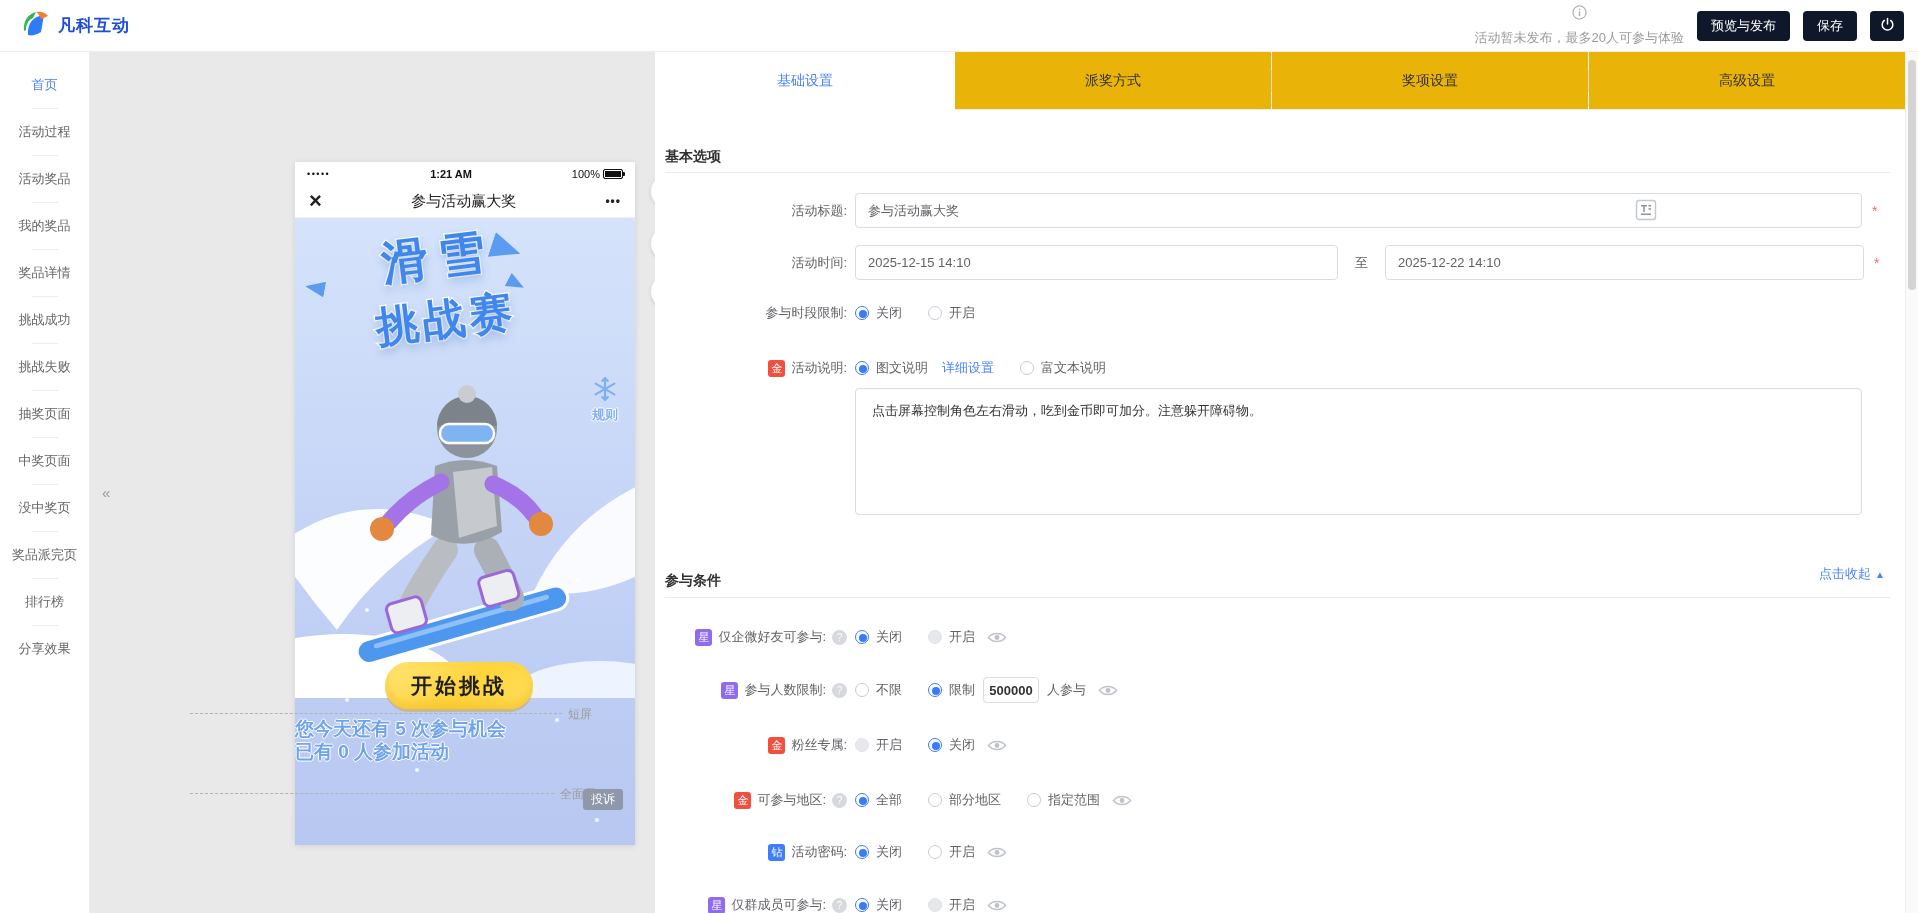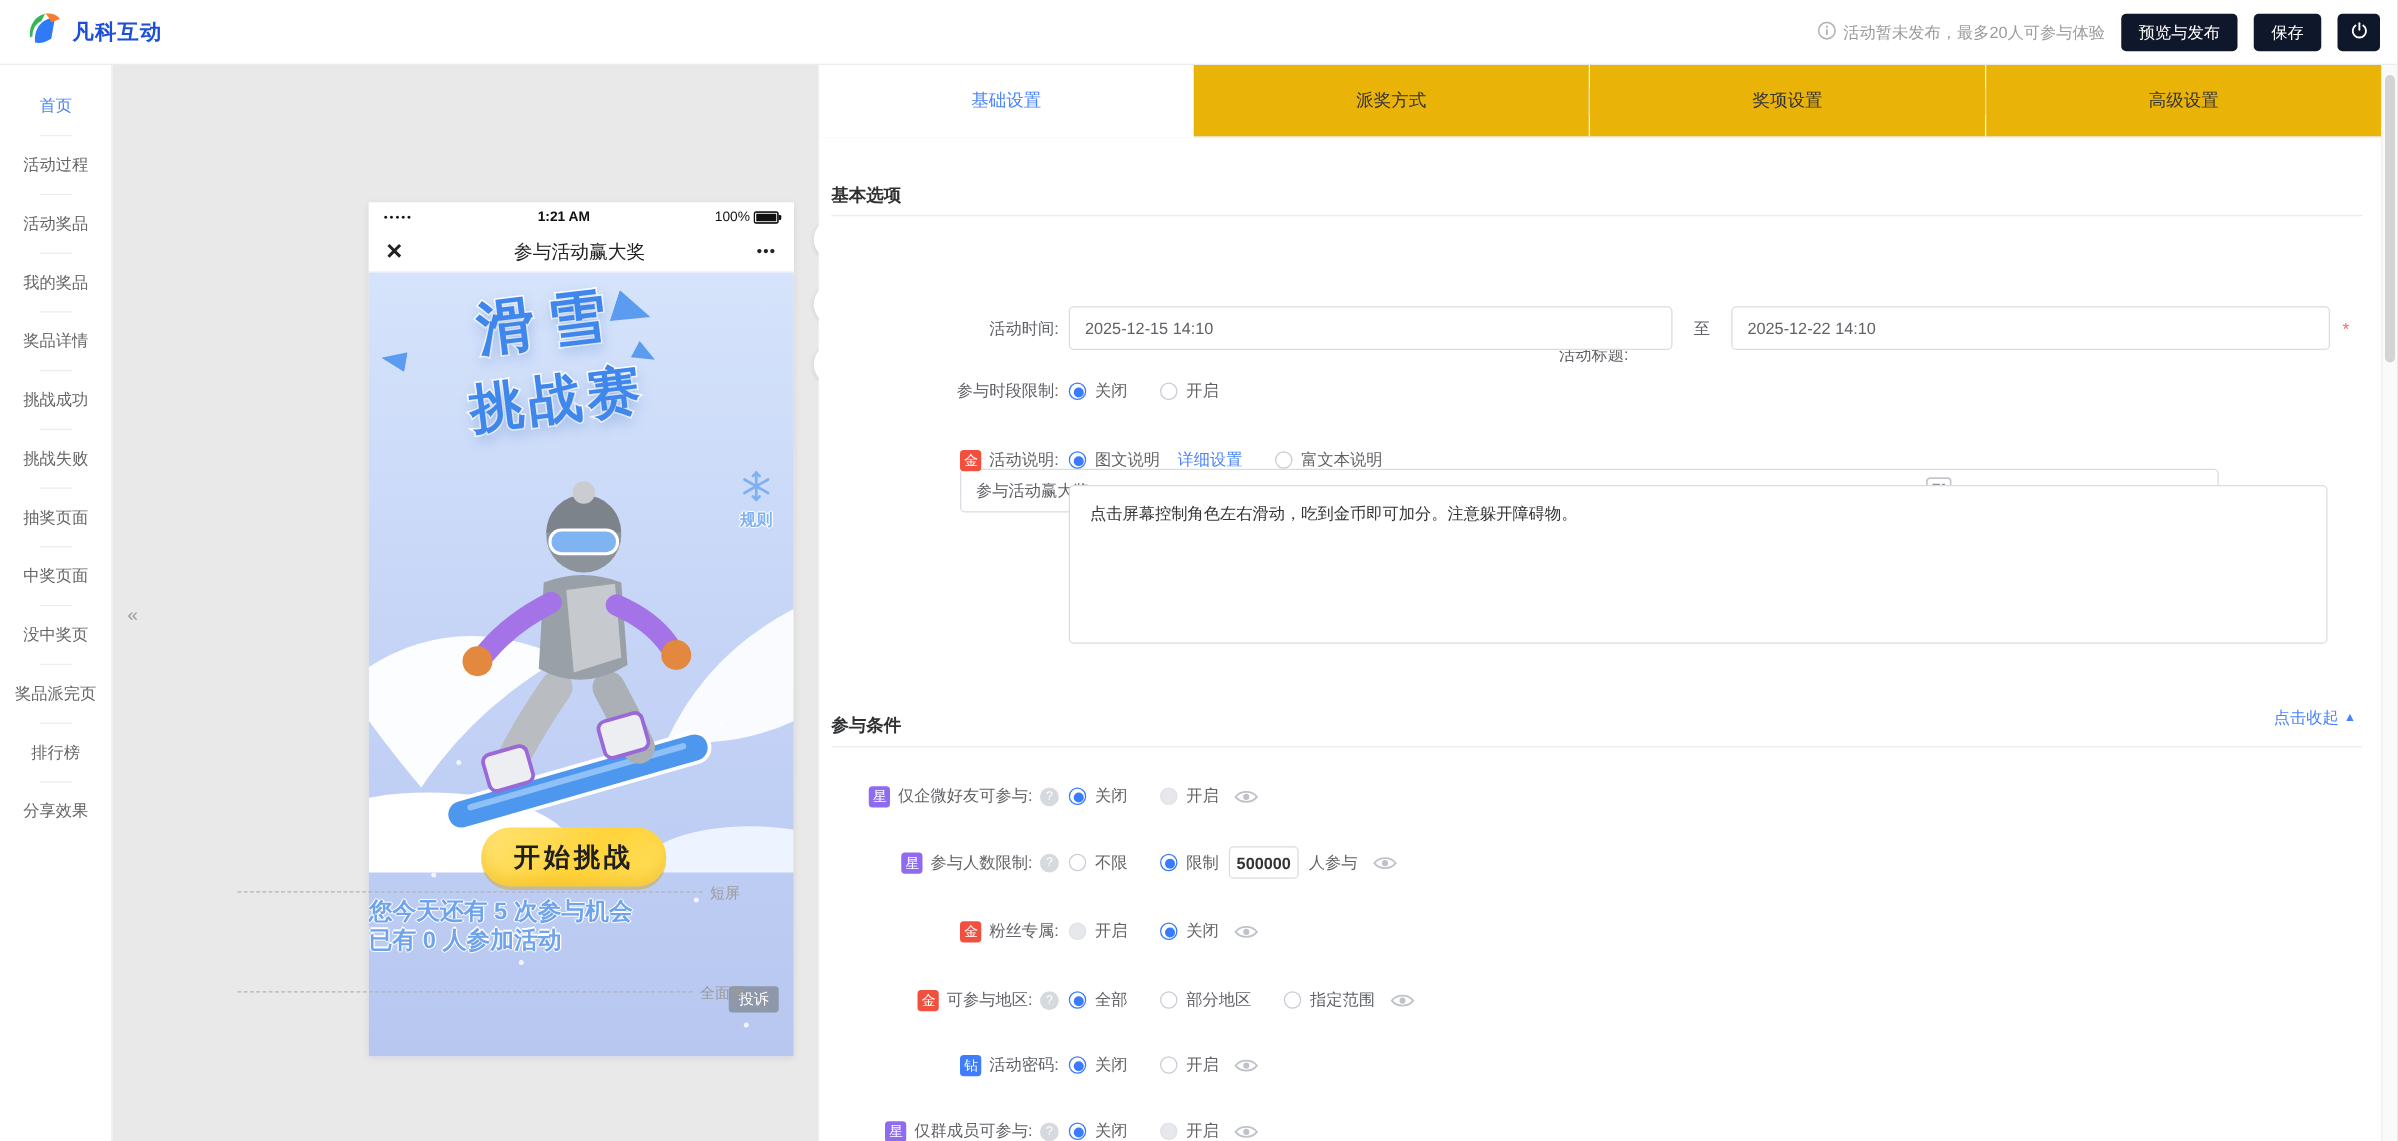--- a/index.html
+++ b/index.html
@@ -5,21 +5,21 @@
   * { margin:0; padding:0; box-sizing:border-box; }
   html,body { background:#d8d8d8; }
   body { font-family:"Liberation Sans","DejaVu Sans",sans-serif; }
   #app { position:relative; width:1918px; height:913px; background:#e9e9e9; overflow:hidden; margin:0 auto; }
 
   
   .hdr { position:absolute; left:0; top:0; width:1918px; height:52px; background:#fff; border-bottom:1px solid #ececec; z-index:30; display:flex; align-items:center; }
   .brand { display:flex; align-items:center; gap:8px; margin-left:20px; }
   .brand-name { font-size:17px; color:#1d4ed8; font-weight:700; letter-spacing:1px; }
   .hdr-right { position:absolute; right:14px; top:0; height:52px; display:flex; align-items:center; gap:13px; }
-  .notice { display:flex; align-items:center; gap:6px; color:#9b9b9b; font-size:13px; }
+  .notice { display:flex; align-items:center; gap:6px; color:#9b9b9b; font-size:13px;flex-direction:column; }
   .btn-blue { height:30px; background:#0f172a; border:none; border-radius:4px; color:#fff; font-size:13px; padding:0 14px; cursor:pointer; font-family:inherit; display:flex; align-items:center; justify-content:center; }
   .btn-power { width:34px; padding:0; }
 
   
   .sbar { position:absolute; left:0; top:52px; width:90px; height:861px; background:#fff; border-right:1px solid #ececec; z-index:20; padding-top:18px; }
   .sitem { height:30px; line-height:30px; text-align:center; font-size:13px; color:#666; cursor:pointer; }
   .sitem.active { color:#4a83fb; }
   .ssep { width:26px; height:1px; background:#ededed; margin:8px auto; }
   .collapse-handle { position:absolute; left:102px; top:484px; color:#9a9a9a; font-size:15px; cursor:pointer; z-index:21; }
 
@@ -290,21 +290,21 @@
       <div class="tabsep"></div>
       <div class="tab rest">高级设置</div>
     </div>
   </div>
 
   <div class="content">
 
     <div class="sec-title" style="top:38px;">基本选项</div>
     <div class="divider" style="top:62px;"></div>
 
-    <div class="frow" style="top:83px;height:35px;flex-direction:column;">
+    <div class="frow" style="top:83px;height:35px;">
       <div class="flabel">活动标题:</div>
       <div class="fctrl" style="flex:1;position:relative;">
         <input class="inp" style="width: 1007px;" value="参与活动赢大奖">
         <span class="edit-ic" style="right:228px;">
           <svg width="22" height="22" viewBox="0 0 22 22" fill="none">
             <rect x="1.5" y="1.5" width="19" height="19" rx="2.5" stroke="#c3c7cf" stroke-width="1.4"></rect>
             <path d="M6 6.8 H12 M9 6.8 V13" stroke="#8d929b" stroke-width="1.5"></path>
             <path d="M6 15.2 H16 M13.5 6.8 H16 M13.5 10 H16" stroke="#8d929b" stroke-width="1.5"></path>
           </svg>
         </span>

